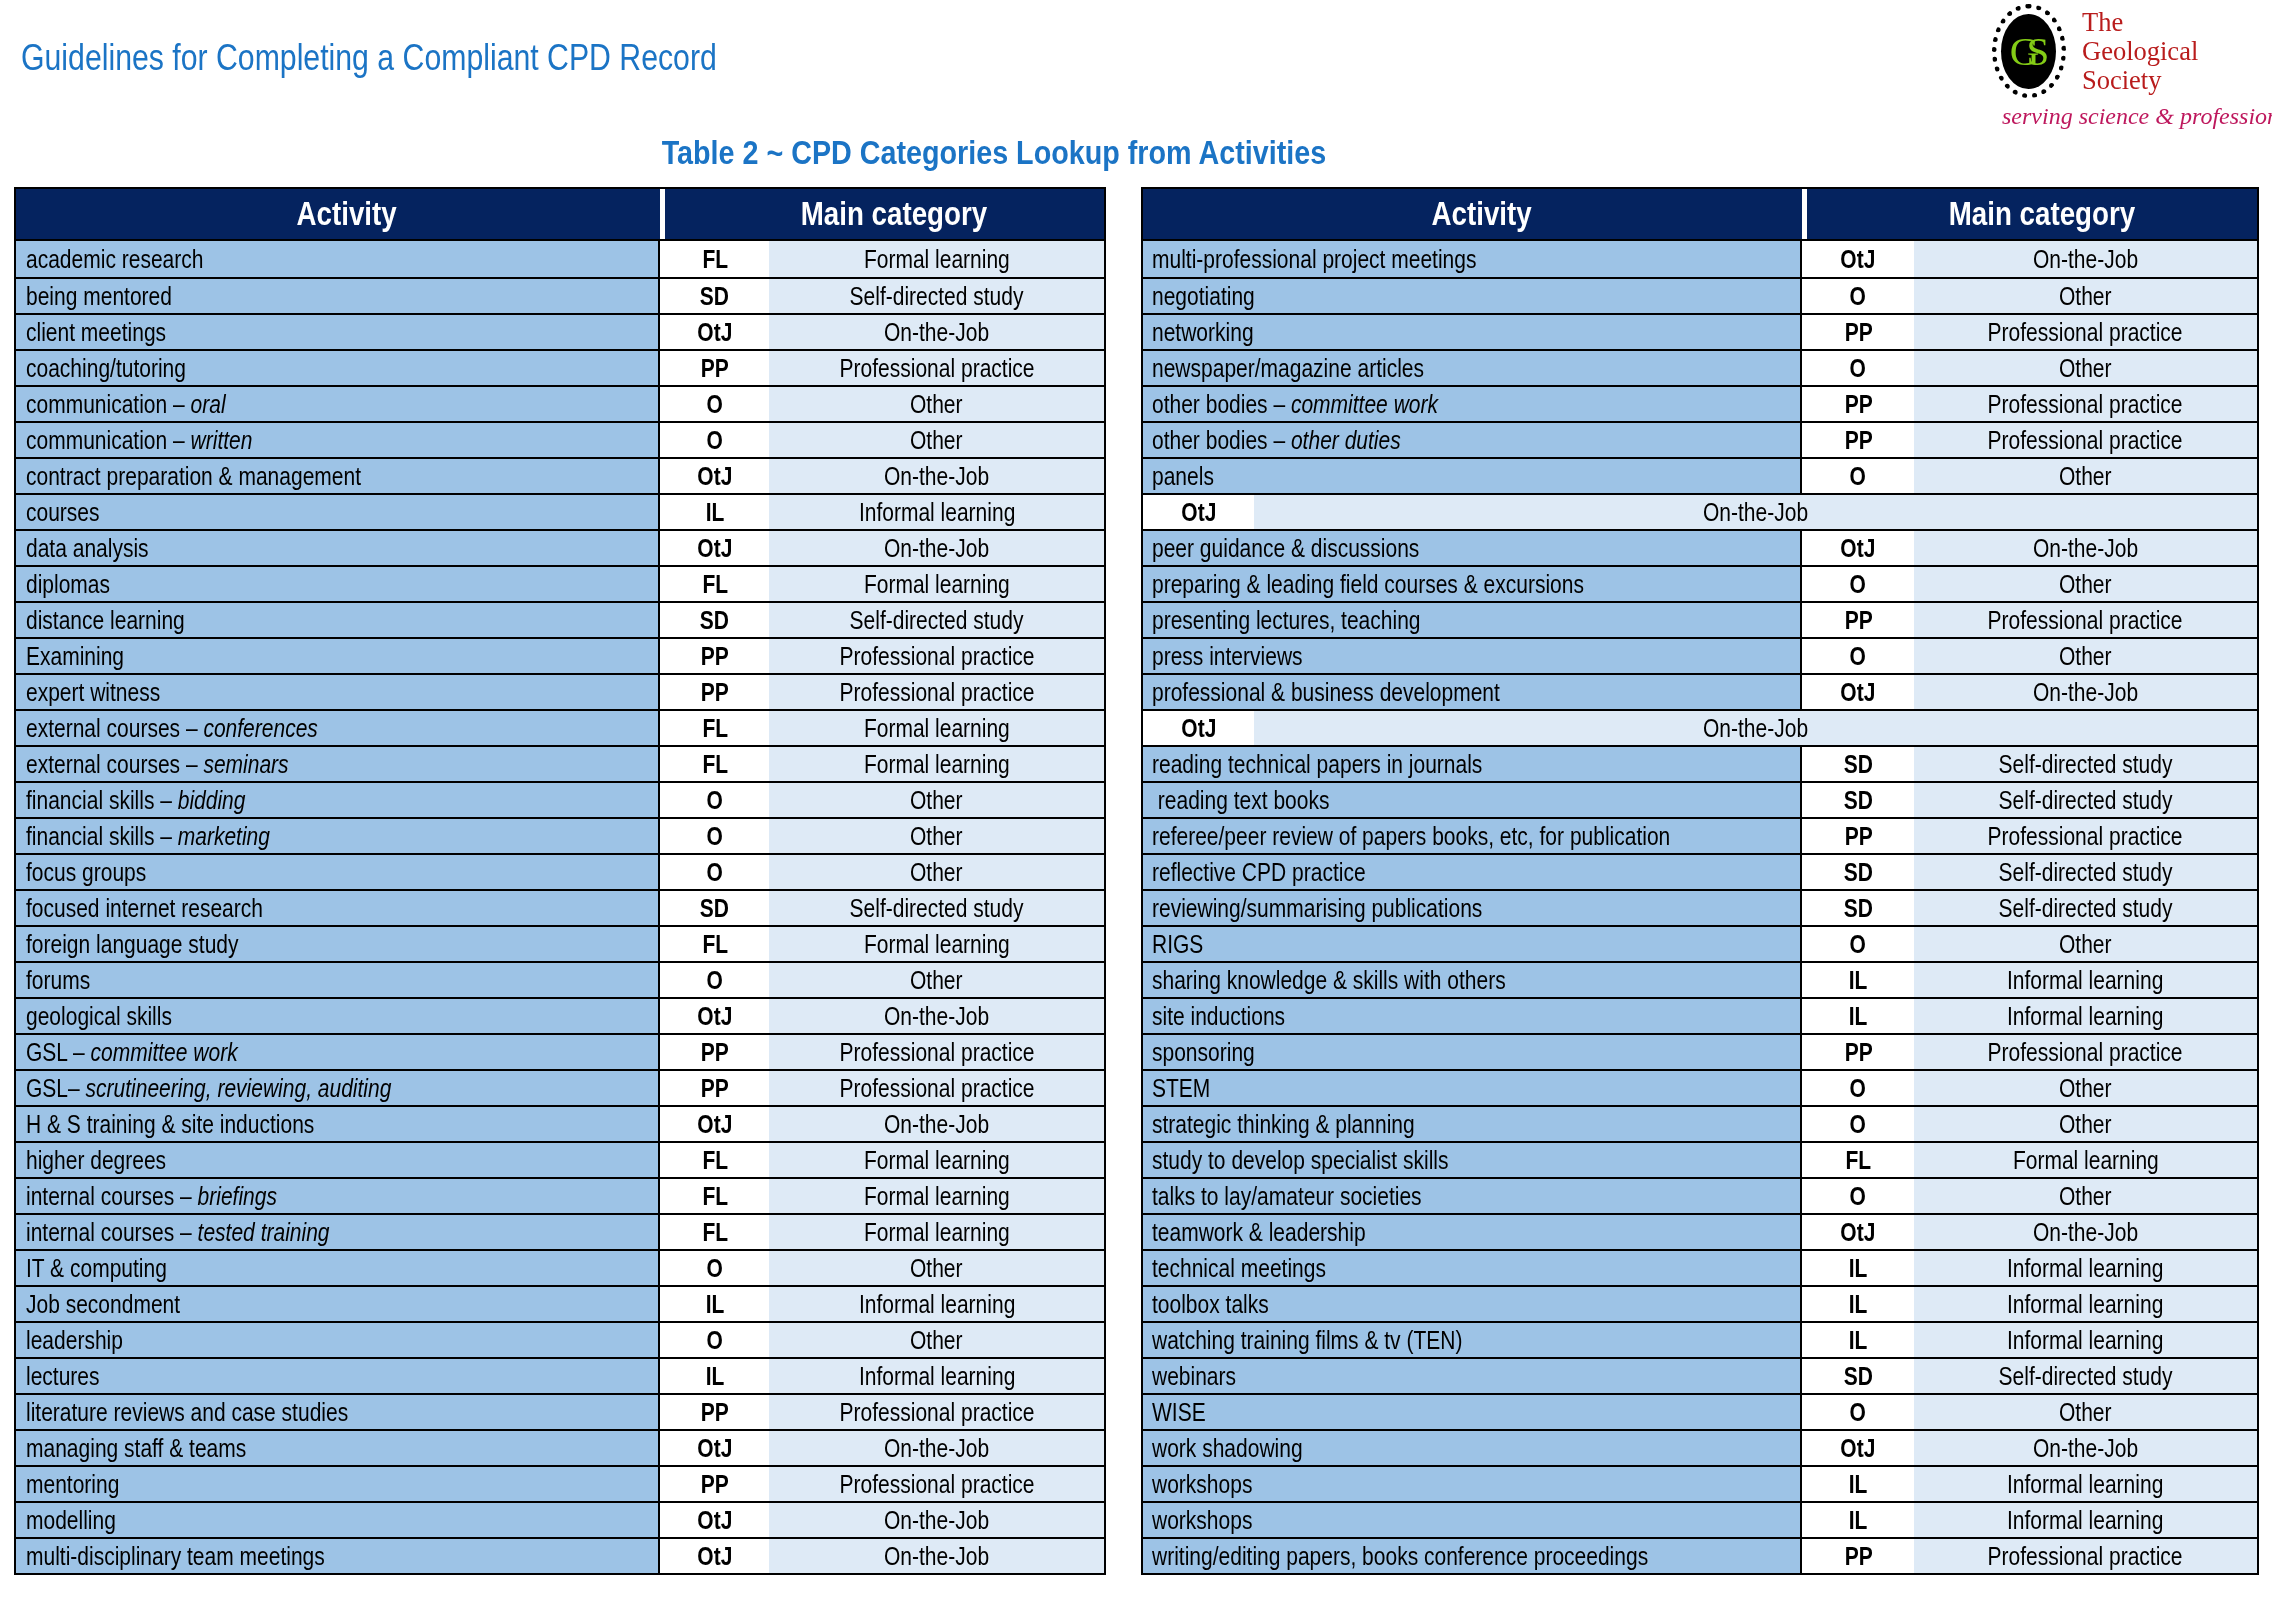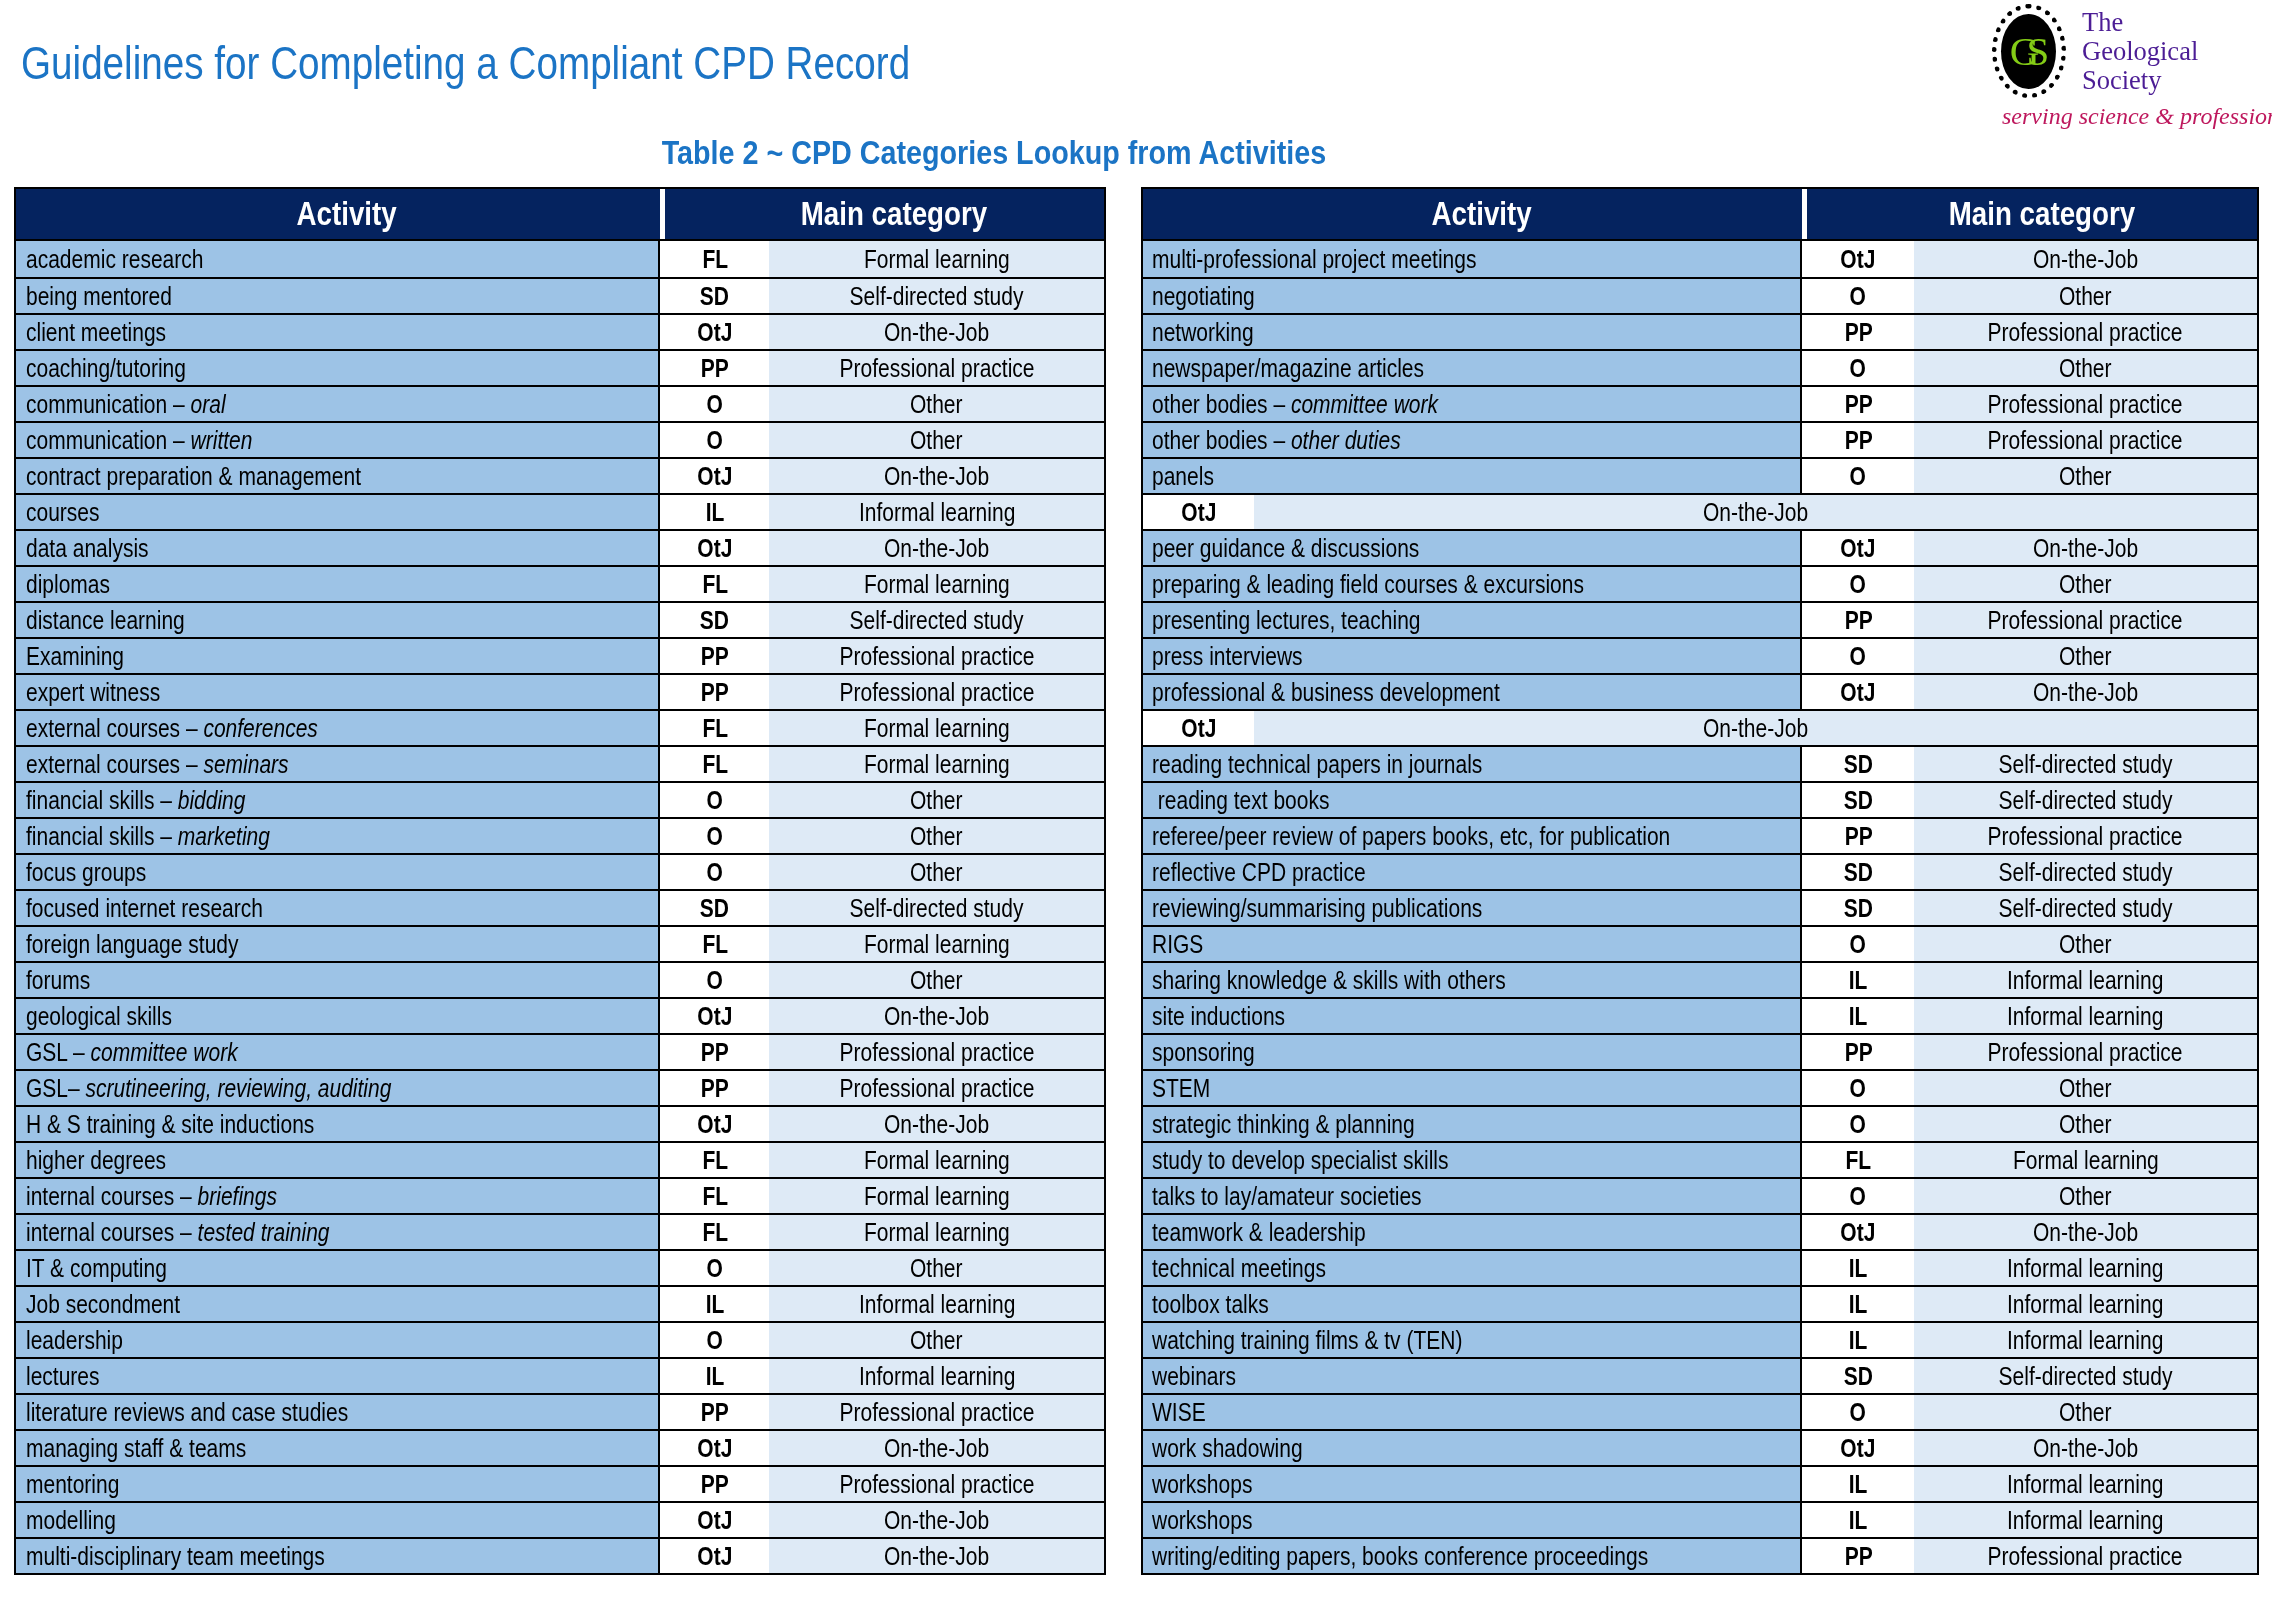--- a/index.html
+++ b/index.html
@@ -11,35 +11,35 @@
   }
   html,body{margin:0;padding:0;}
   body{
     width:2273px;height:1623px;position:relative;background:#ffffff;
     font-family:"Liberation Sans","DejaVu Sans",sans-serif;color:#000;
     overflow:hidden;
   }
   .narrow{display:inline-block;white-space:nowrap;transform:scaleX(.84);transform-origin:0 50%;}
   .narrow.mid{transform-origin:50% 50%;}
 
-  .page-title{position:absolute;left:21.4px;top:39px;font-size:46px;line-height:1.05;color:var(--accent_blue);}
+  .page-title{position:absolute;left:21.4px;top:39px;font-size:36px;line-height:1.05;color:var(--accent_blue);}
   .caption{position:absolute;left:0;top:134px;width:1987px;text-align:center;
            font-size:33px;font-weight:bold;color:var(--accent_blue);}
   .caption .narrow{transform:scaleX(.87);}
 
   
   .logo{position:absolute;left:1986px;top:1.4px;width:286px;height:137px;}
   .seal{position:absolute;left:5.7px;top:2.9px;width:74px;height:94px;border:5px dotted #000;
         border-radius:50%;box-sizing:border-box;background:#fff;}
   .seal-inner{position:absolute;left:4.3px;top:4.3px;right:4.3px;bottom:4.3px;background:#000;border-radius:50%;
         display:flex;align-items:center;justify-content:center;}
   .seal-mono{color:#84cc16;font-family:"Liberation Serif","DejaVu Serif",serif;font-size:41px;
         letter-spacing:-13px;padding-right:11.4px;line-height:1;}
   .logo-name{position:absolute;left:96px;top:7.1px;font-family:"Liberation Serif","DejaVu Serif",serif;
-        font-size:26.5px;line-height:29px;color:#4c1d95;}
+        font-size:26.5px;line-height:29px;color:#b91c1c;}
   .tagline{position:absolute;left:16px;top:102px;width:283px;white-space:nowrap;
         font-family:"Liberation Serif","DejaVu Serif",serif;font-style:italic;font-size:24px;color:#be185d;}
 
   
   .cpd-table{position:absolute;top:187px;border:2.9px solid var(--border_black);background:#fff;box-sizing:border-box;}
   .cpd-table.left{left:14.3px;width:1092px;}
   .cpd-table.right{left:1141px;width:1118px;}
 
   .thead{display:flex;height:50px;background:var(--navy);border-bottom:2.1px solid var(--border_black);}
   .th{display:flex;align-items:center;justify-content:center;color:#fff;font-weight:bold;font-size:33px;box-sizing:border-box;padding-left:19px;}

